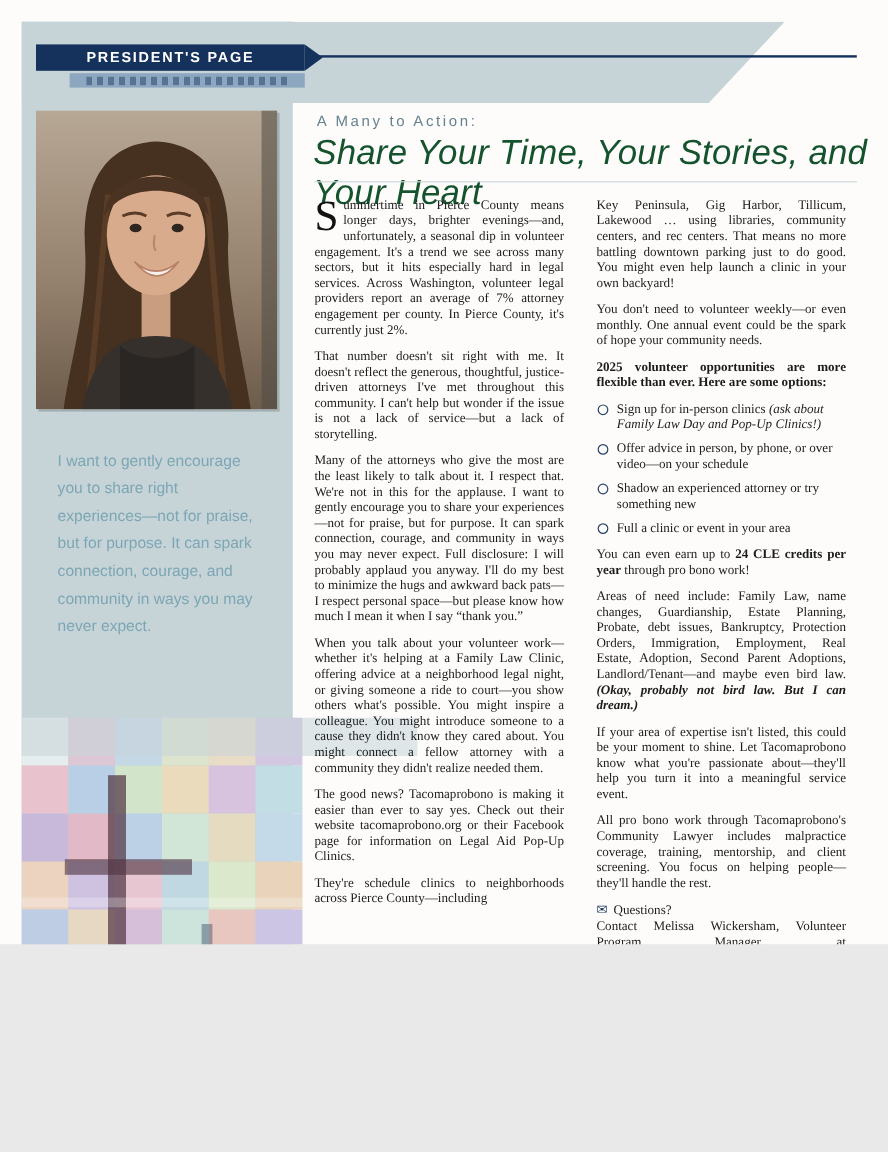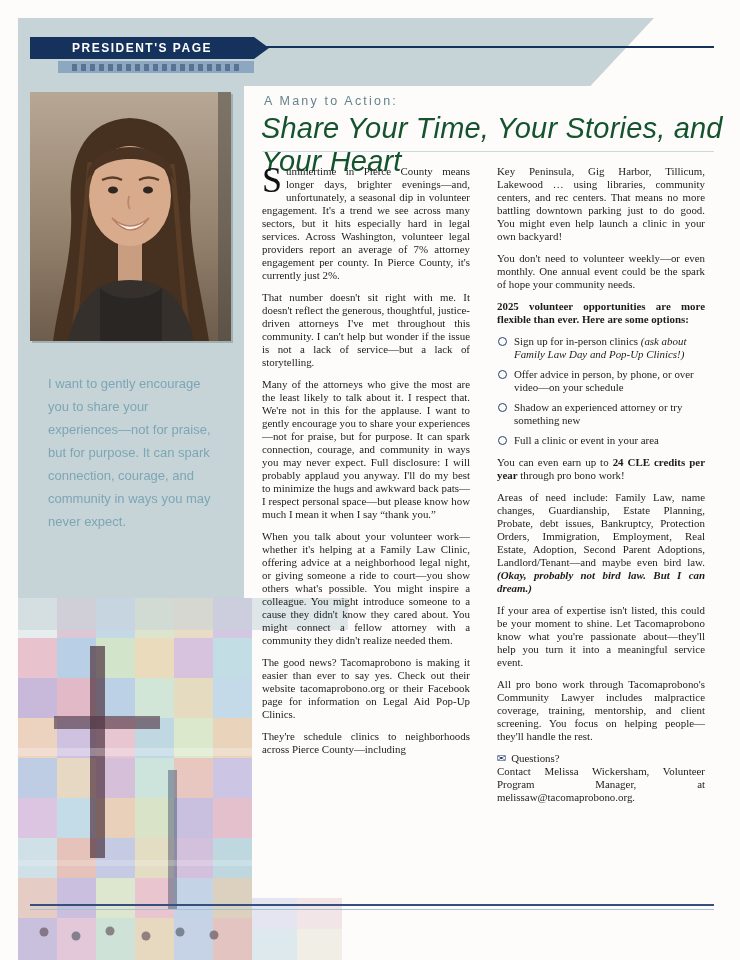--- a/index.html
+++ b/index.html
@@ -1,16 +1,16 @@
 <!DOCTYPE html>
 <html><head>
 <meta charset="utf-8">
 <style>
   html,body{margin:0;padding:0;background:#e9e9e9;}
-  .page{position:relative;width:740px;height:960px;background:#fdfcfb;overflow:hidden;
+  .page{position:relative;width:740px;height:787px;background:#fdfcfb;overflow:hidden;
         font-family:"Liberation Serif",serif;margin:0 auto;}
 
   
   .bg-top{position:absolute;left:18px;top:18px;width:636px;height:68px;background:#c6d4d8;
           clip-path:polygon(0 0,100% 0,90% 100%,0 100%);}
   .bg-side{position:absolute;left:18px;top:18px;width:226px;height:888px;background:#c6d4d8;}
 
   
   .banner{position:absolute;left:30px;top:37px;width:224px;height:22px;background:#15325d;
           color:#ffffff;font-family:"Liberation Sans",sans-serif;font-weight:bold;font-size:12px;
@@ -96,21 +96,21 @@
       <path d="M109 88 Q 118 83 129 88" stroke="#5a3c28" stroke-width="2.4" fill="none"></path>
       <ellipse cx="83" cy="98" rx="5" ry="3.6" fill="#2f2620"></ellipse>
       <ellipse cx="118" cy="98" rx="5" ry="3.6" fill="#2f2620"></ellipse>
       <path d="M99 104 Q 97 114 100 117" stroke="#b98868" stroke-width="1.8" fill="none"></path>
       <path d="M82 126 Q 100 142 119 126 Q 101 150 82 126 Z" fill="#f7f2ec" stroke="#b97f66" stroke-width="1.4"></path>
       <path d="M38 249 C 48 204 68 188 100 188 C 132 188 154 204 164 249 Z" fill="#35302c"></path>
       <path d="M70 196 C 84 210 116 210 132 196 L 132 249 L 70 249 Z" fill="#2a2624"></path>
     </svg>
   </div>
 
-  <div class="quote">I want to gently encourage you to share your experiences—not for praise, but for purpose. It can spark connection, courage, and community in ways you may never expect.</div>
+  <div class="quote">I want to gently encourage you to share right experiences—not for praise, but for purpose. It can spark connection, courage, and community in ways you may never expect.</div>
 
   <div class="artwork">
     <svg viewBox="0 0 330 362" width="330" height="362">
       <g>
         <rect x="0" y="0" width="39" height="40" fill="#e6edee"></rect>
           <rect x="39" y="0" width="39" height="40" fill="#dcc8d5"></rect>
           <rect x="78" y="0" width="39" height="40" fill="#c5d8e6"></rect>
           <rect x="117" y="0" width="39" height="40" fill="#dde4cd"></rect>
           <rect x="156" y="0" width="39" height="40" fill="#e9dcc6"></rect>
           <rect x="195" y="0" width="39" height="40" fill="#d2c8e2"></rect>

